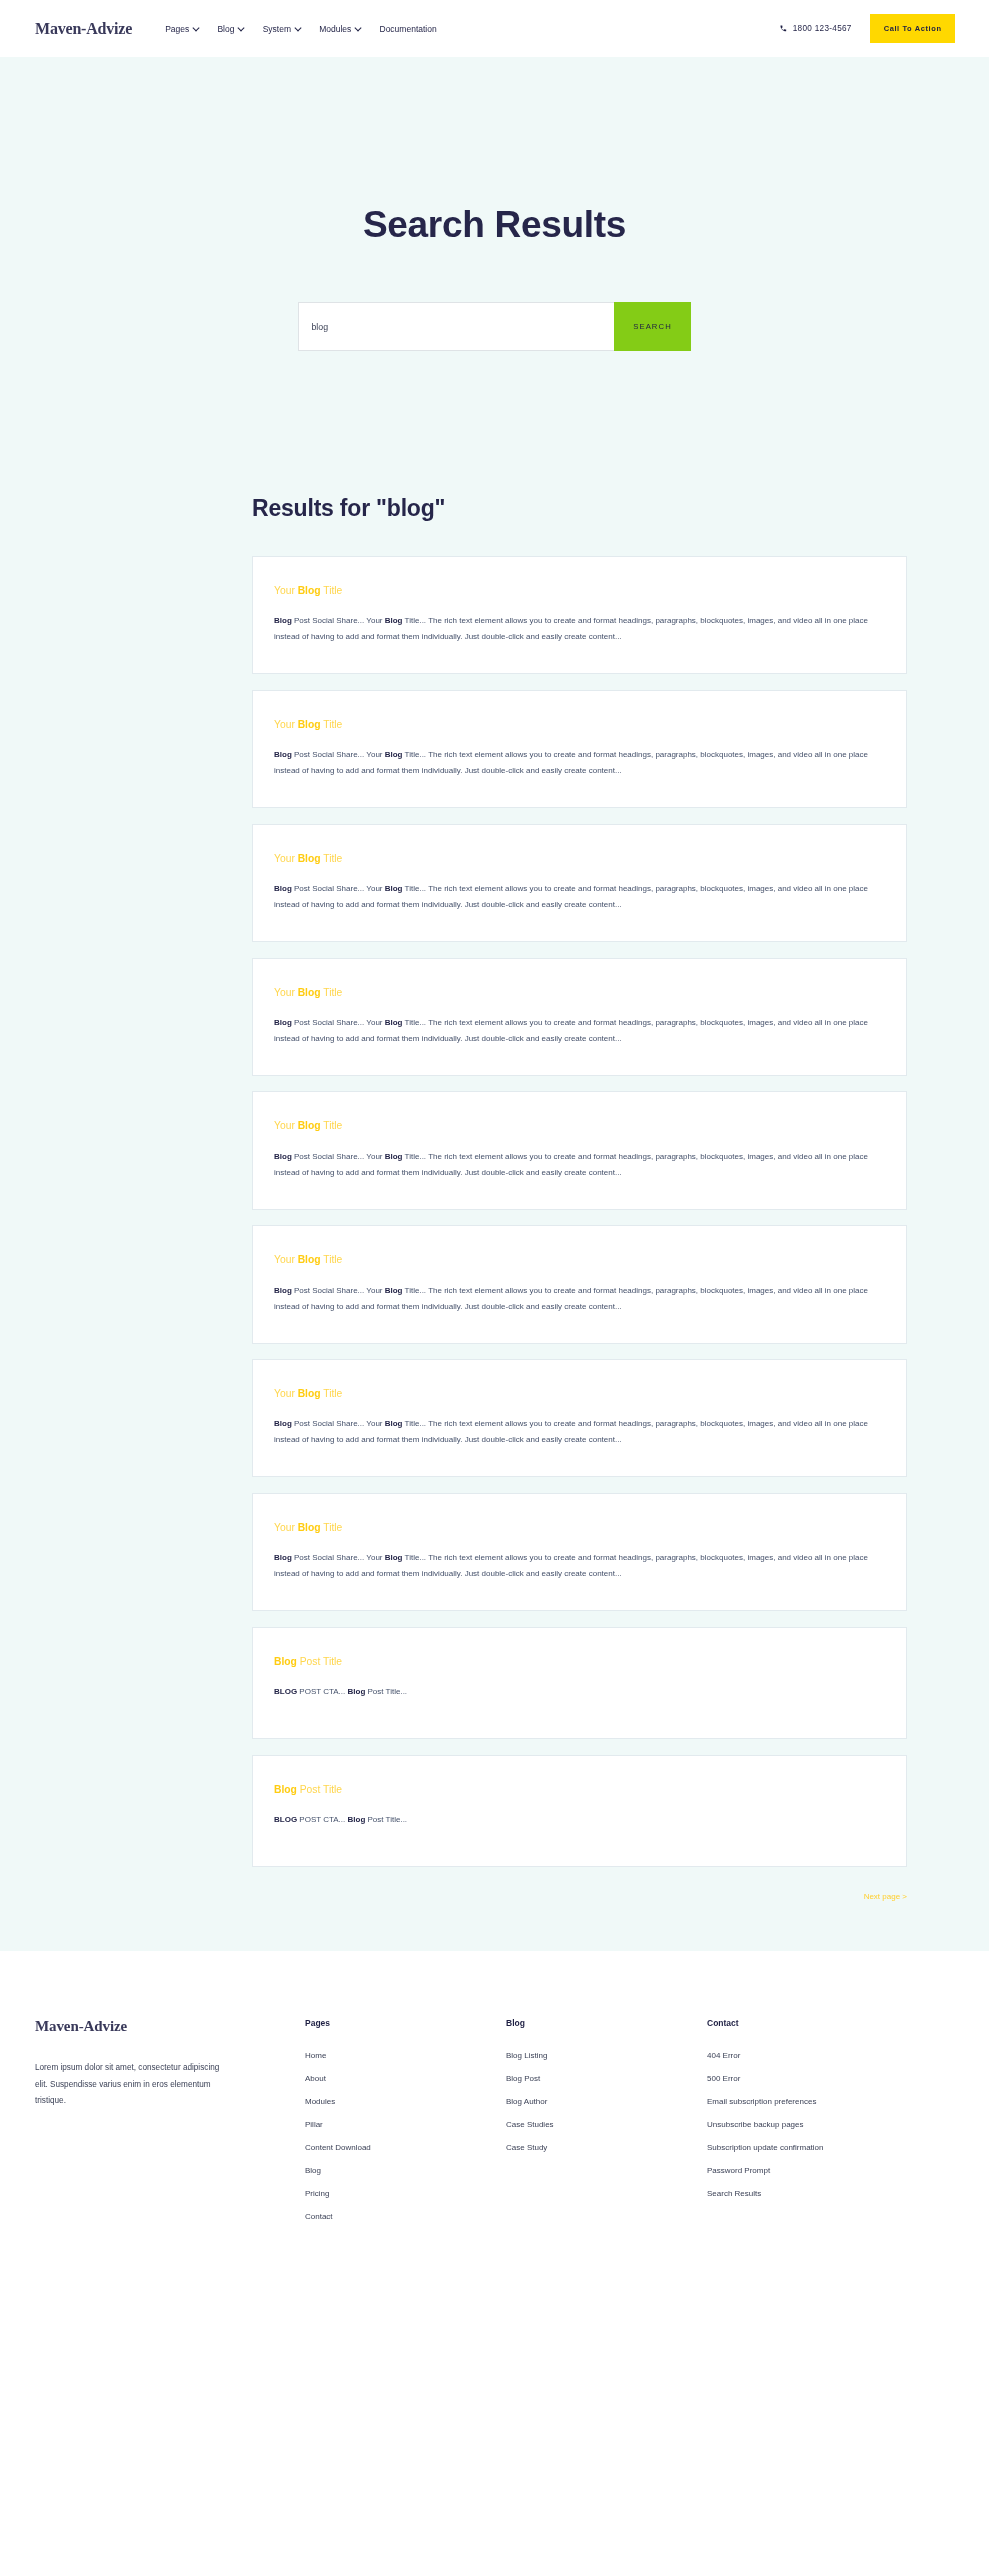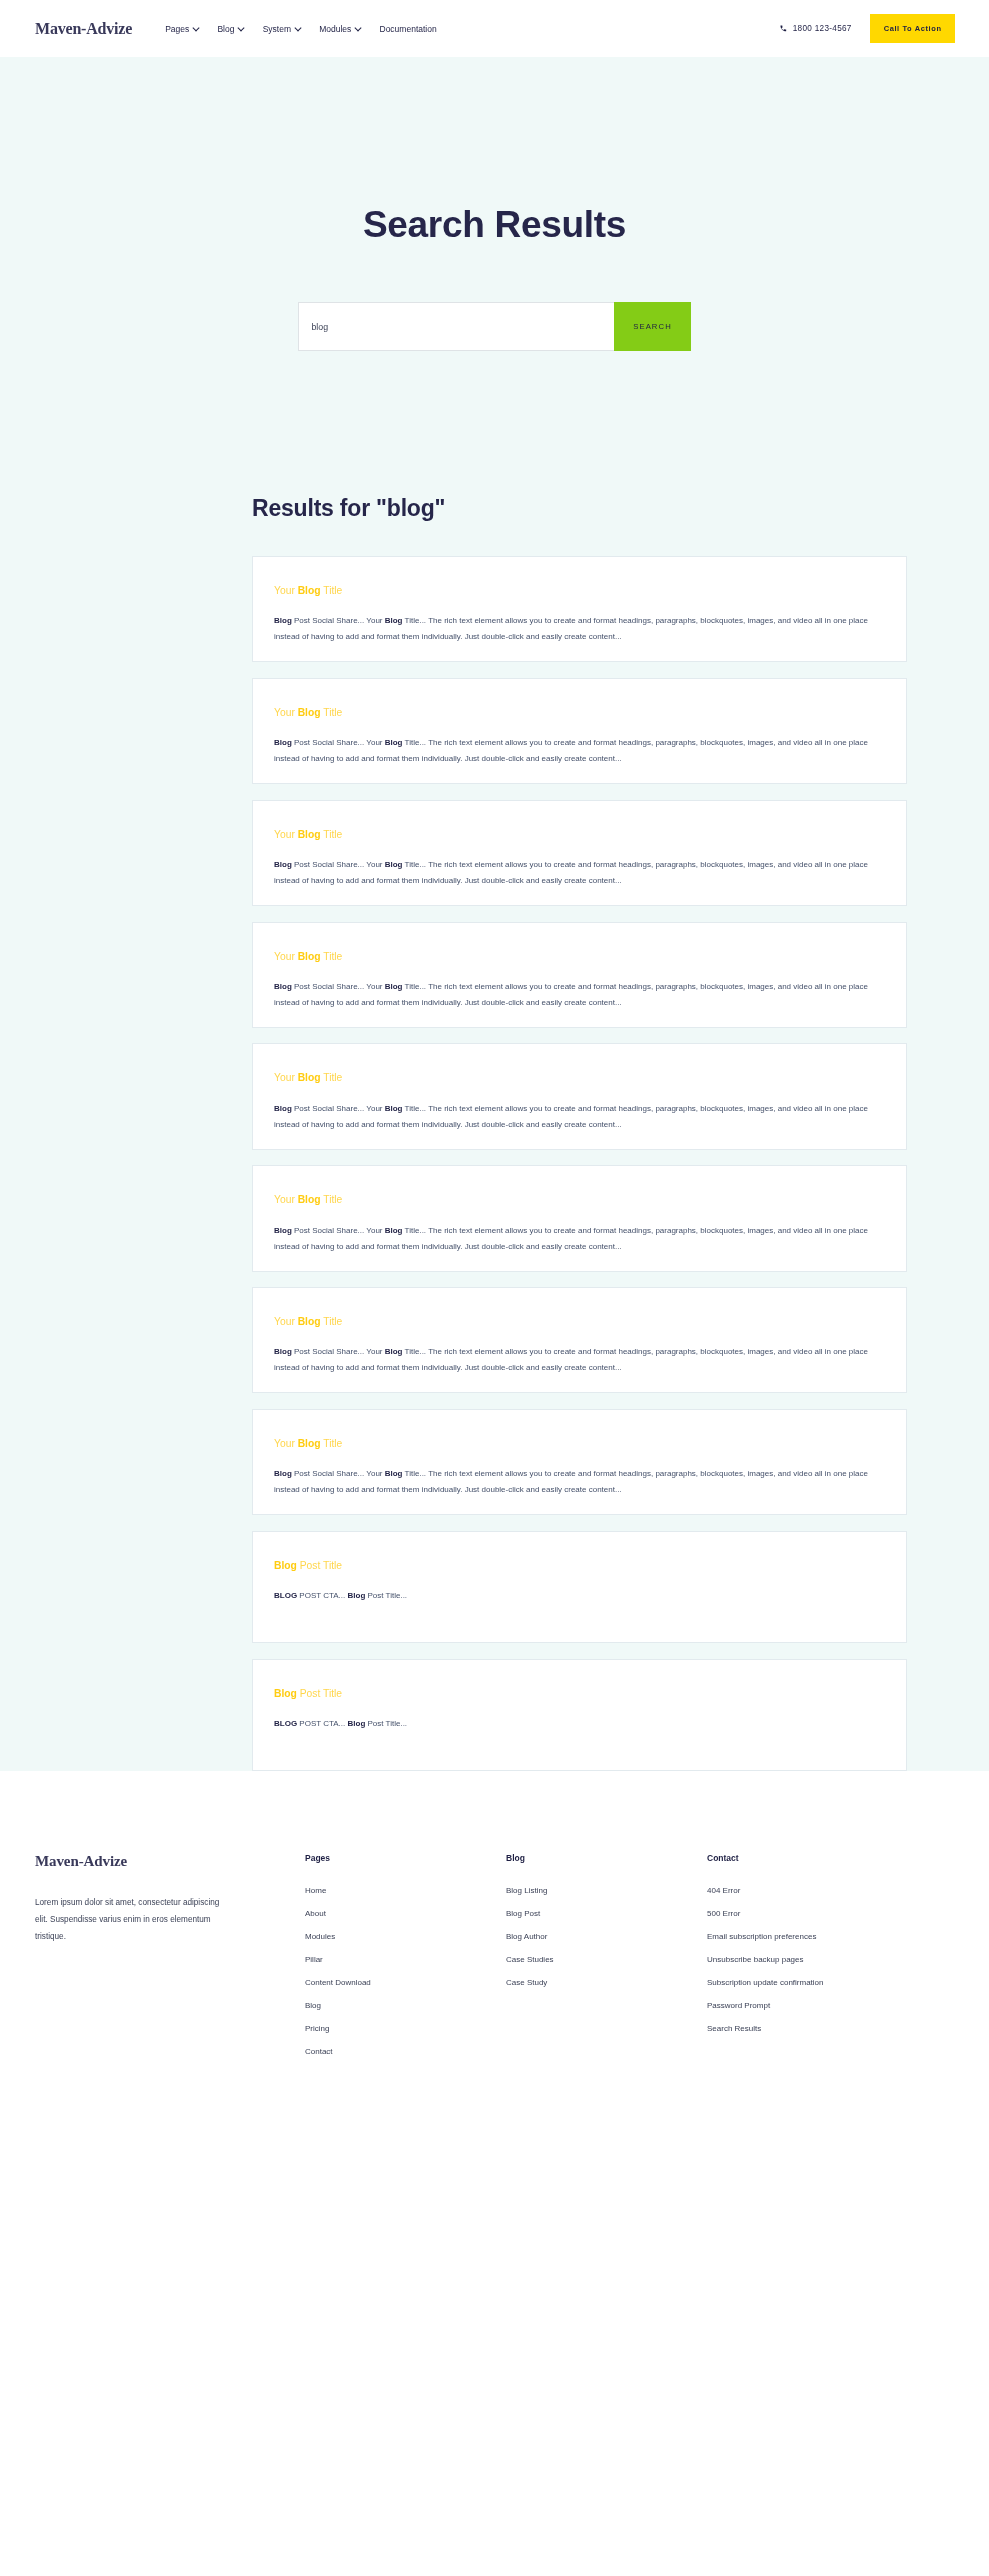--- a/index.html
+++ b/index.html
@@ -146,21 +146,21 @@
     margin-bottom: 0;
   }
   .results-list {
     margin-top: 34px;
     margin-left: 167px;
     width: 655px;
   }
   .result-card {
     background: #ffffff;
     border: 0.5px solid #e2eaee;
-    padding: 28px 21px 16px 21px;
+    padding: 28px 21px 28px 21px;
     margin-bottom: 15.5px;
     cursor: pointer;
   }
   .result-card.compact { padding-bottom: 38px; }
   .result-title {
     font-size: 10.3px;
     color: #ffd64d;
     font-weight: 400;
     line-height: 1.2;
     margin-bottom: 16px;
@@ -354,20 +354,23 @@
         </div>
         <div class="result-card compact">
           <a class="result-title" href="#" style="text-decoration: none; display: block;"><b>Blog</b> Post Title</a>
           <p class="result-desc"><b>BLOG</b> POST CTA... <b>Blog</b> Post Title...</p>
         </div>
         <div class="result-card compact">
           <a class="result-title" href="#" style="text-decoration: none; display: block;"><b>Blog</b> Post Title</a>
           <p class="result-desc"><b>BLOG</b> POST CTA... <b>Blog</b> Post Title...</p>
         </div>
       </div>
+    <div class="pagination">
+      <a class="next-page" href="#">Next page &gt;</a>
+    </div>
   </div>
 </section>
 
 <footer class="site-footer">
   <div class="footer-cols">
     <div class="footer-brand-col">
       <div class="footer-brand">Maven-Advize</div>
       <p class="footer-about">Lorem ipsum dolor sit amet, consectetur adipiscing elit. Suspendisse varius enim in eros elementum tristique.</p>
     </div>
     <div id="footer-link-columns" style="display:flex;">

